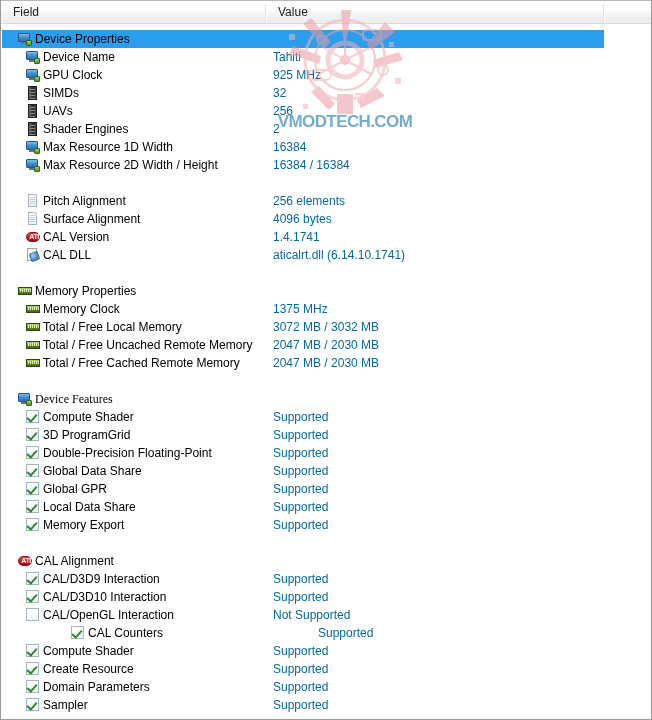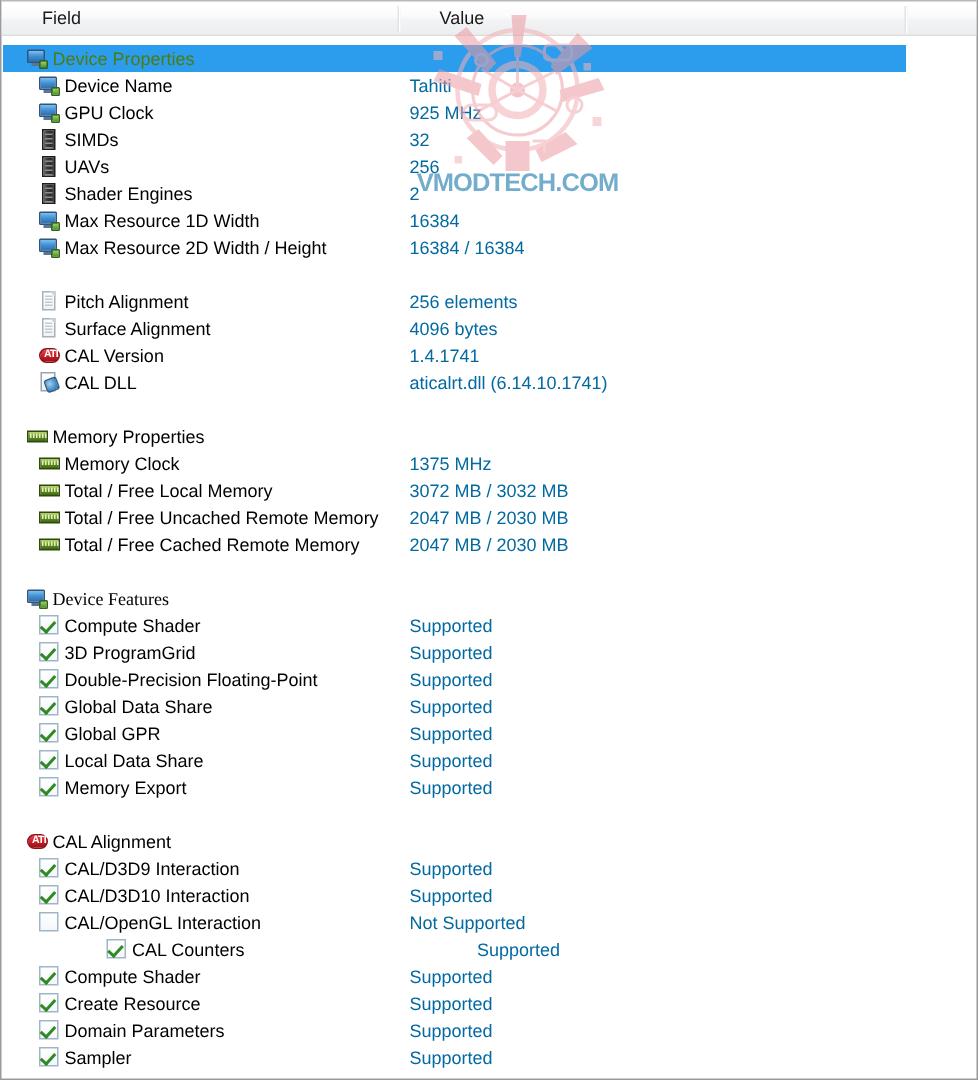--- a/index.html
+++ b/index.html
@@ -41,21 +41,21 @@
     border-top: 1px solid #b8b8b8;
   }
   .hcell {
     position: absolute;
     top: 0;
     height: 23px;
     line-height: 23px;
     box-sizing: border-box;
     font-size: 12px;
     color: #1a1a1a;
-    padding-left: 27px;
+    padding-left: 12px;
     white-space: nowrap;
     overflow: hidden;
   }
   .hsep {
     position: absolute;
     top: 3px;
     width: 1px;
     height: 18px;
     background: #e2e3e5;
     border-right: 1px solid #ffffff;
@@ -73,21 +73,21 @@
   }
   .row {
     position: absolute;
     left: 0;
     width: 650px;
     height: 18px;
     line-height: 18px;
     white-space: nowrap;
   }
   .row.selected .field-cell,
-  .row.selected .value-cell { color: #4d7c0f; }
+  .row.selected .value-cell { color: #000000; }
   .sel-bar {
     position: absolute;
     left: 1px;
     top: 0;
     width: 602px;
     height: 18px;
     background: #2c9cec;
   }
   .field-cell {
     position: absolute;

